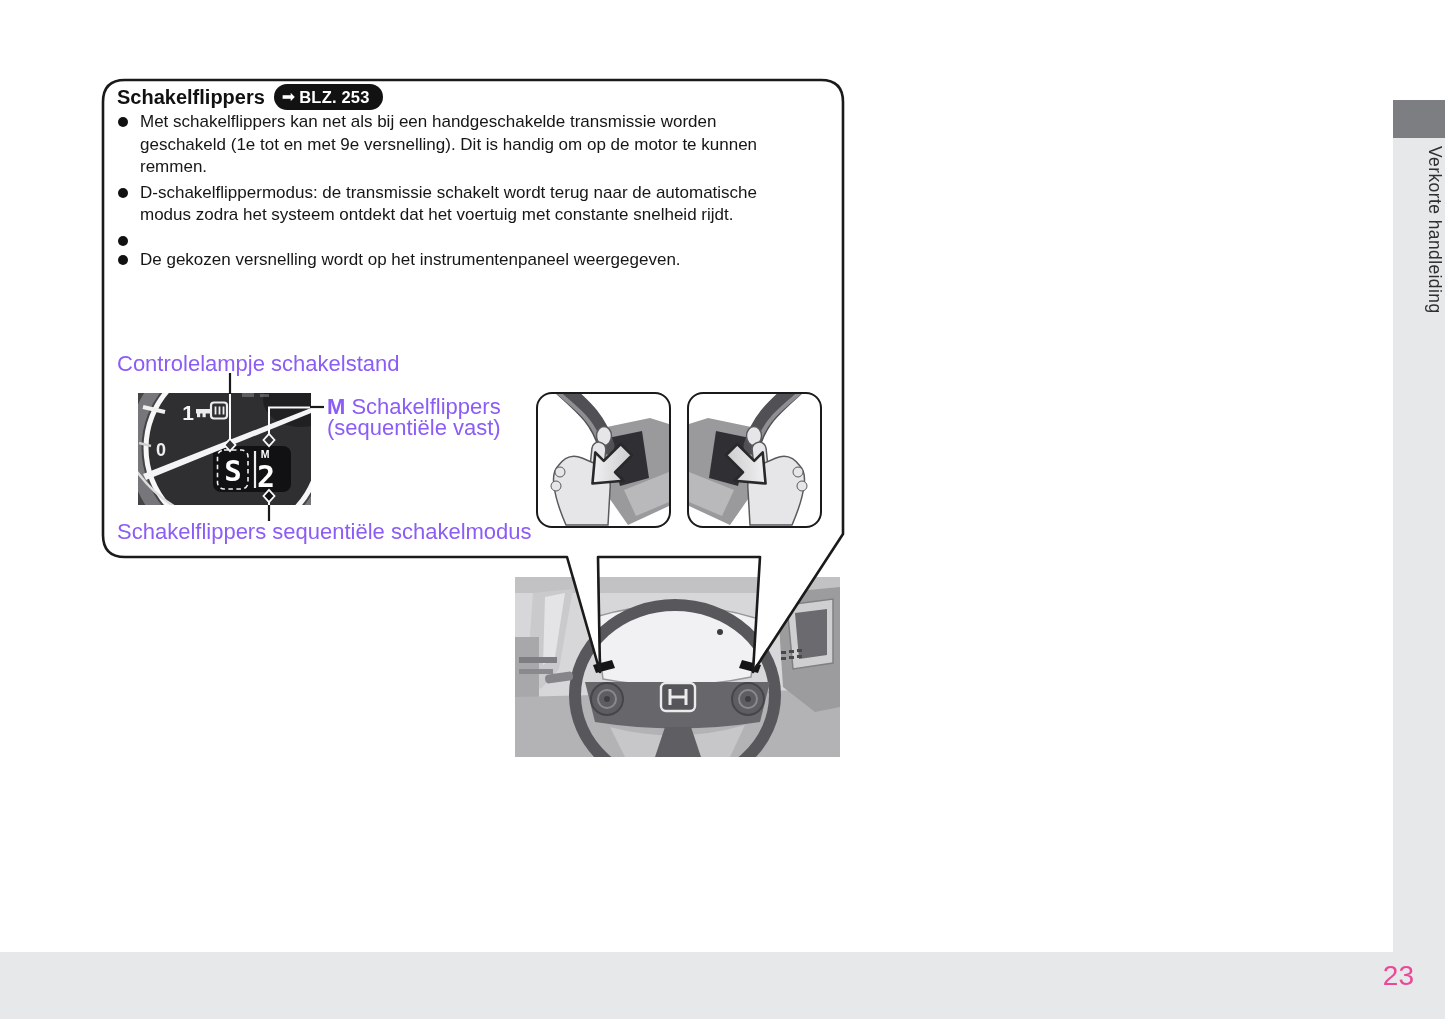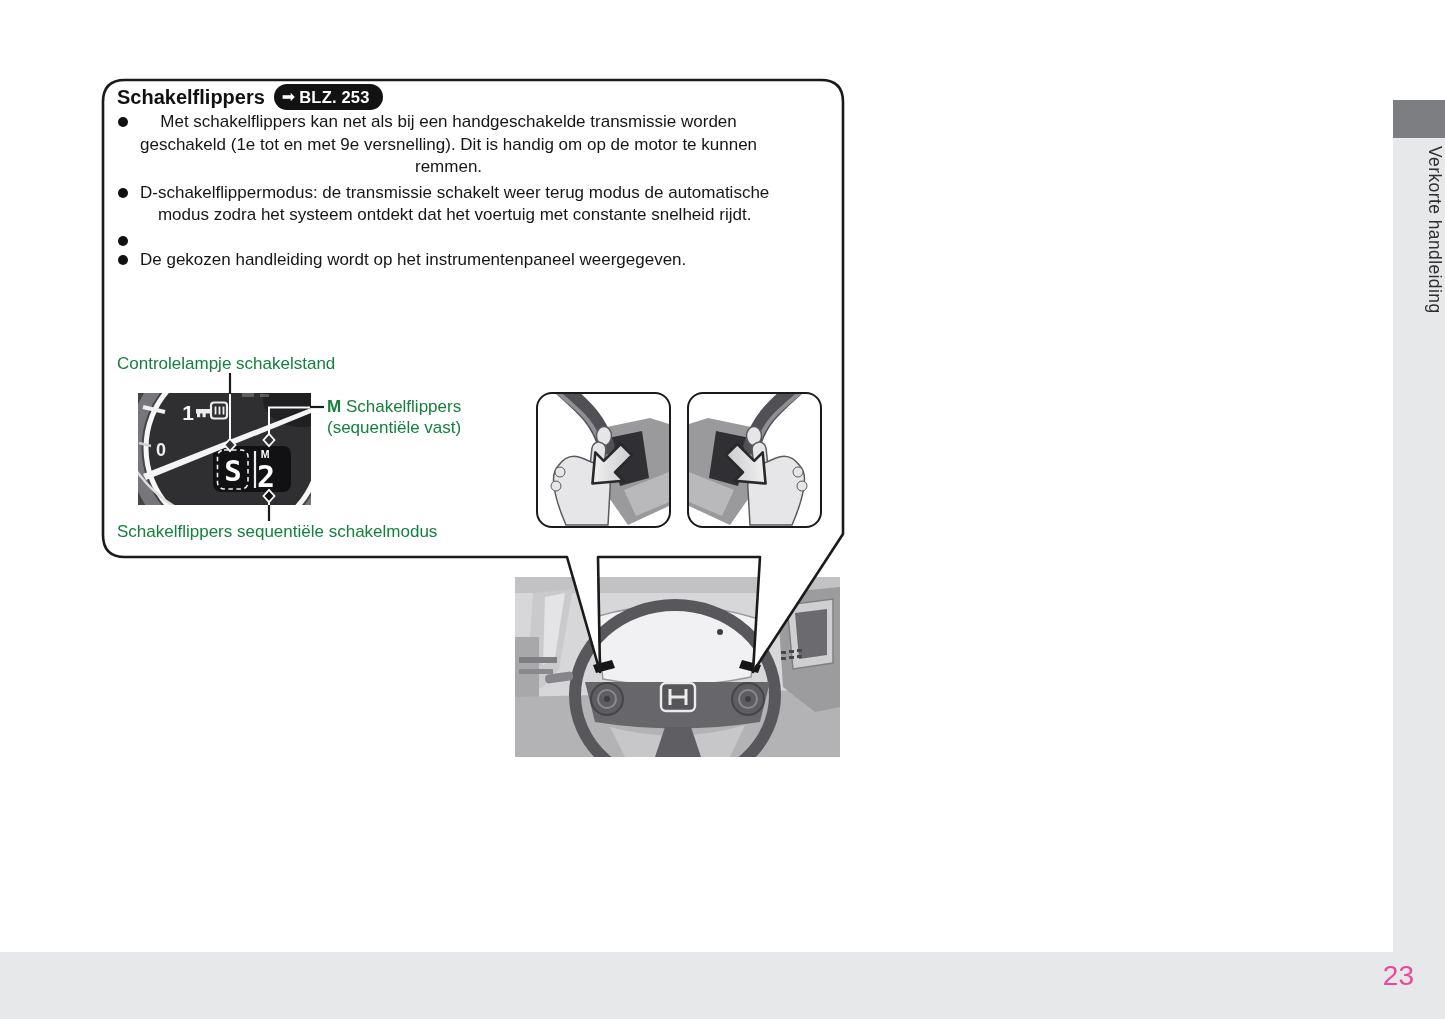--- a/index.html
+++ b/index.html
@@ -9,28 +9,28 @@
   svg{display:block;}
 
   
   .title-row{left:117px;top:84px;display:flex;align-items:center;gap:9px;}
   .box-title{font-size:20px;font-weight:bold;color:#111;}
   .ref-badge{display:inline-flex;align-items:center;background:#121212;color:#fff;
              border-radius:14px;height:26px;padding:0 13px 0 8px;gap:4px;}
   .ref-arrow{font-size:16px;line-height:1;color:#fff;}
   .ref-text{font-size:16.5px;font-weight:bold;letter-spacing:0.2px;}
 
-  .bullets{left:117px;top:111px;width:680px;text-align:center;}
+  .bullets{left:117px;top:111px;width:680px;}
   .bullet-item{display:flex;margin-bottom:3px;}
   .bullet-dot{flex:0 0 auto;width:10px;height:10px;border-radius:50%;background:#111;
               margin:6px 12px 0 1px;}
   .bullet-text{font-size:17px;line-height:22.5px;white-space:pre-line;}
   .bullet-text b{font-weight:bold;}
 
-  .fig-label{font-size:17px;line-height:21px;color:#15803d;}
+  .fig-label{font-size:22px;line-height:21px;color:#8b5cf6;}
   .lbl-shift{left:117px;top:353px;}
   .lbl-m{left:327px;top:396px;}
   .lbl-seq{left:117px;top:521px;}
 
   .gauge-wrap{left:138px;top:393px;width:173px;height:112px;}
   .paddle-box{top:392px;width:131px;height:132px;border:2.5px solid #1a1a1a;border-radius:16px;
               background:#fff;overflow:hidden;}
   .paddle-left{left:536px;}
   .paddle-right{left:687px;}
   .photo-wrap{left:515px;top:577px;width:325px;height:180px;}
@@ -72,29 +72,29 @@
 
   <div class="abs bullets">
     <div class="bullet-item">
       <span class="bullet-dot"></span>
       <span class="bullet-text"><span>Met schakelflippers kan net als bij een handgeschakelde transmissie worden
 geschakeld (1e tot en met 9e versnelling). Dit is handig om op de motor te kunnen
 remmen.</span><b></b><span></span></span>
     </div>
     <div class="bullet-item">
       <span class="bullet-dot"></span>
-      <span class="bullet-text"><span>D-schakelflippermodus: de transmissie schakelt weer terug modus de automatische
+      <span class="bullet-text"><span>D-schakelflippermodus: de transmissie schakelt wordt terug naar de automatische
 modus zodra het systeem ontdekt dat het voertuig met constante snelheid rijdt.</span><b></b><span></span></span>
     </div>
     <div class="bullet-item">
       <span class="bullet-dot"></span>
     </div>
     <div class="bullet-item">
       <span class="bullet-dot"></span>
-      <span class="bullet-text"><span>De gekozen handleiding wordt op het instrumentenpaneel weergegeven.</span><b></b><span></span></span>
+      <span class="bullet-text"><span>De gekozen versnelling wordt op het instrumentenpaneel weergegeven.</span><b></b><span></span></span>
     </div>
   </div>
 
   <div class="abs fig-label lbl-shift">Controlelampje schakelstand</div>
   <div class="abs fig-label lbl-m">
     <div><b>M</b><span> Schakelflippers</span></div>
     <div>(sequentiële vast)</div>
   </div>
   <div class="abs fig-label lbl-seq">Schakelflippers sequentiële schakelmodus</div>
 

